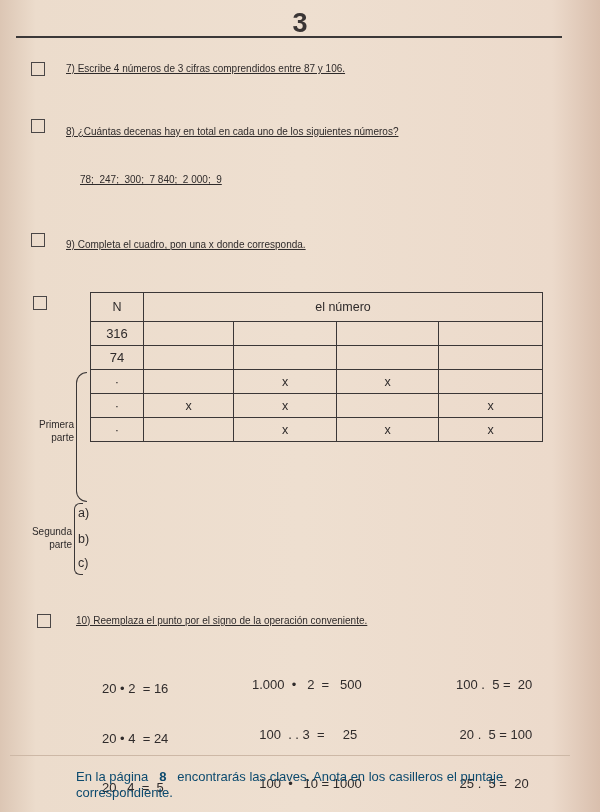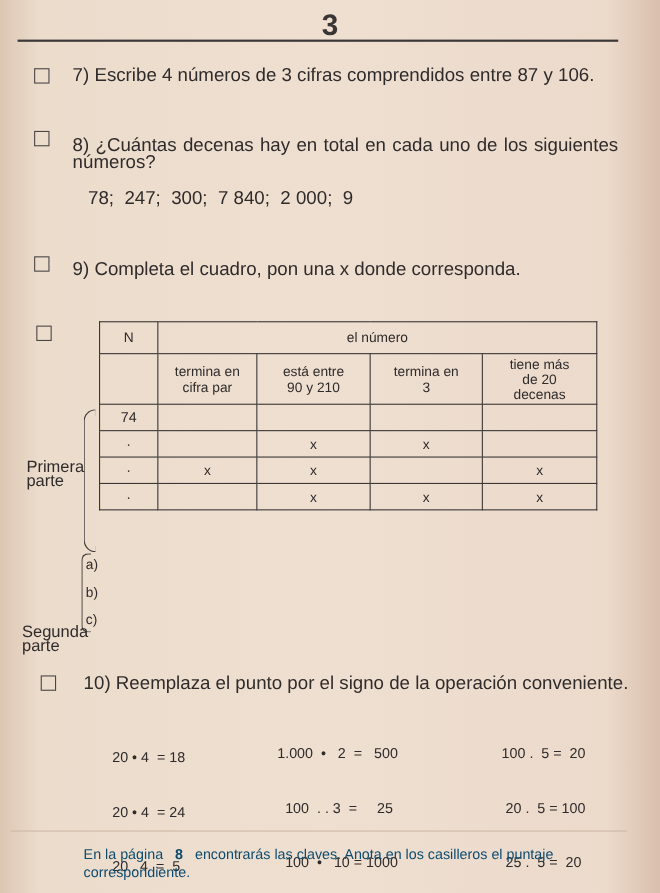--- a/index.html
+++ b/index.html
@@ -13,35 +13,35 @@
     .page-number {
       position: absolute; left: 0; width: 600px; top: 8px;
       text-align: center; font-size: 27px; font-weight: bold; color: #3a3535;
     }
     .top-rule {
       position: absolute; left: 16px; top: 36px; width: 546px; height: 2px; background: #3b3838;
     }
     .checkbox {
       position: absolute; width: 12px; height: 12px; border: 1.5px solid #4a4646; background: transparent;
     }
-    .q-text { position: absolute; font-size: 17px; line-height: 16px; color: #2f2b2b; white-space: nowrap; }
+    .q-text { position: absolute; font-size: 10px; line-height: 16px; color: #2f2b2b; white-space: nowrap; text-decoration: underline; }
     .q-text.wrap { white-space: normal; }
 
     
     .grid { position: absolute; left: 90px; top: 292px; width: 452px; height: 283px; }
     .grid table { border-collapse: collapse; width: 100%; table-layout: fixed; }
     .grid td {
       border: 1.4px solid #3b3737; font-size: 12.5px; line-height: 14px; text-align: center; padding: 0; color: #2f2b2b;
     }
     .grid .hdr1 td { height: 28px; }
     .grid .hdr2 td { height: 45px; }
     .grid .r td { height: 23px; }
     .grid td.n { text-align: center; font-size: 13px; }
     .brace { position: absolute; border: 1.5px solid #3b3737; border-right: none; }
-    .side-label { position: absolute; font-size: 15px; line-height: 13px; text-align: left; color: #2f2b2b; }
+    .side-label { position: absolute; font-size: 10px; line-height: 13px; text-align: right; color: #2f2b2b; }
     .row-letter { position: absolute; font-size: 12.5px; color: #2f2b2b; }
 
     .ops-col { position: absolute; font-size: 13px; line-height: 16.5px; color: #2f2b2b; white-space: pre; font-family: "Liberation Sans", sans-serif; }
     .footer-rule { position: absolute; left: 10px; top: 755px; width: 560px; height: 1px; background: #cdb8a6; }
     .footer-text { position: absolute; left: 76px; top: 769px; width: 480px; font-size: 13px; line-height: 16px; color: #0c4a6e; }
     .footer-text b { font-weight: bold; }
   </style>
 </head>
 <body>
 
@@ -66,26 +66,26 @@
         <col style="width:90px">
         <col style="width:103px">
         <col style="width:102px">
         <col style="width:104px">
     </colgroup>
     <tbody>
         <tr class="hdr1">
       <td>N</td>
       <td colspan="4">el número</td>
     </tr>
-    <tr class="hdr2">
+    <tr class="r">
+      <td class="n">316</td>
       <td></td>
-      <td style="padding:0 12px;">termina en cifra par</td>
-      <td style="padding:0 20px;">está entre 90 y 210</td>
-      <td style="padding:0 18px;">termina en 3</td>
-      <td style="padding:0 20px;">tiene más de 20 decenas</td>
+      <td></td>
+      <td></td>
+      <td></td>
     </tr>
     <tr class="r">
       <td class="n">74</td>
       <td></td>
       <td></td>
       <td></td>
       <td></td>
     </tr>
     <tr class="r">
       <td class="n">·</td>
@@ -108,30 +108,30 @@
       <td>x</td>
       <td>x</td>
     </tr>
   </tbody>
     </table>
 </div>
 
 <div class="brace" style="left:76px; top:372px; width:10px; height:128px; border-radius:14px 0 0 14px; border-top:1.5px solid #3b3737; border-bottom:1.5px solid #3b3737;"></div>
 <div class="side-label" style="left:24px; top:418px; width:50px;">Primera parte</div>
 <div class="brace" style="left:74px; top:503px; width:8px; height:70px; border-radius:6px 0 0 6px;"></div>
-<div class="side-label" style="left:20px; top:525px; width:52px;margin-top:43px;">Segunda parte</div>
+<div class="side-label" style="left:20px; top:525px; width:52px;">Segunda parte</div>
 <div class="row-letter" style="left:78px; top:506px;">a)</div>
 <div class="row-letter" style="left:78px; top:532px;">b)</div>
 <div class="row-letter" style="left:78px; top:556px;">c)</div>
 
 <div class="checkbox" style="left:37px; top:614px;"></div>
 <div class="q-text" style="left:76px; top:613px;text-align:right;">10) Reemplaza el punto por el signo de la operación conveniente.</div>
 
 <div class="ops-col" style="left:102px; top:648px;">
-  <div>20 • 4  = 18</div>
+  <div>20 • 2  = 16</div>
   <div>20 • 4  = 24</div>
   <div>20 . 4  =  5</div>
   
 </div>
 <div class="ops-col" style="left:252px; top:644px;">
   <div>1.000  •   2  =   500</div>
   <div>  100  . . 3  =     25</div>
   <div>  100  •   10 = 1000</div>
   
 </div>

